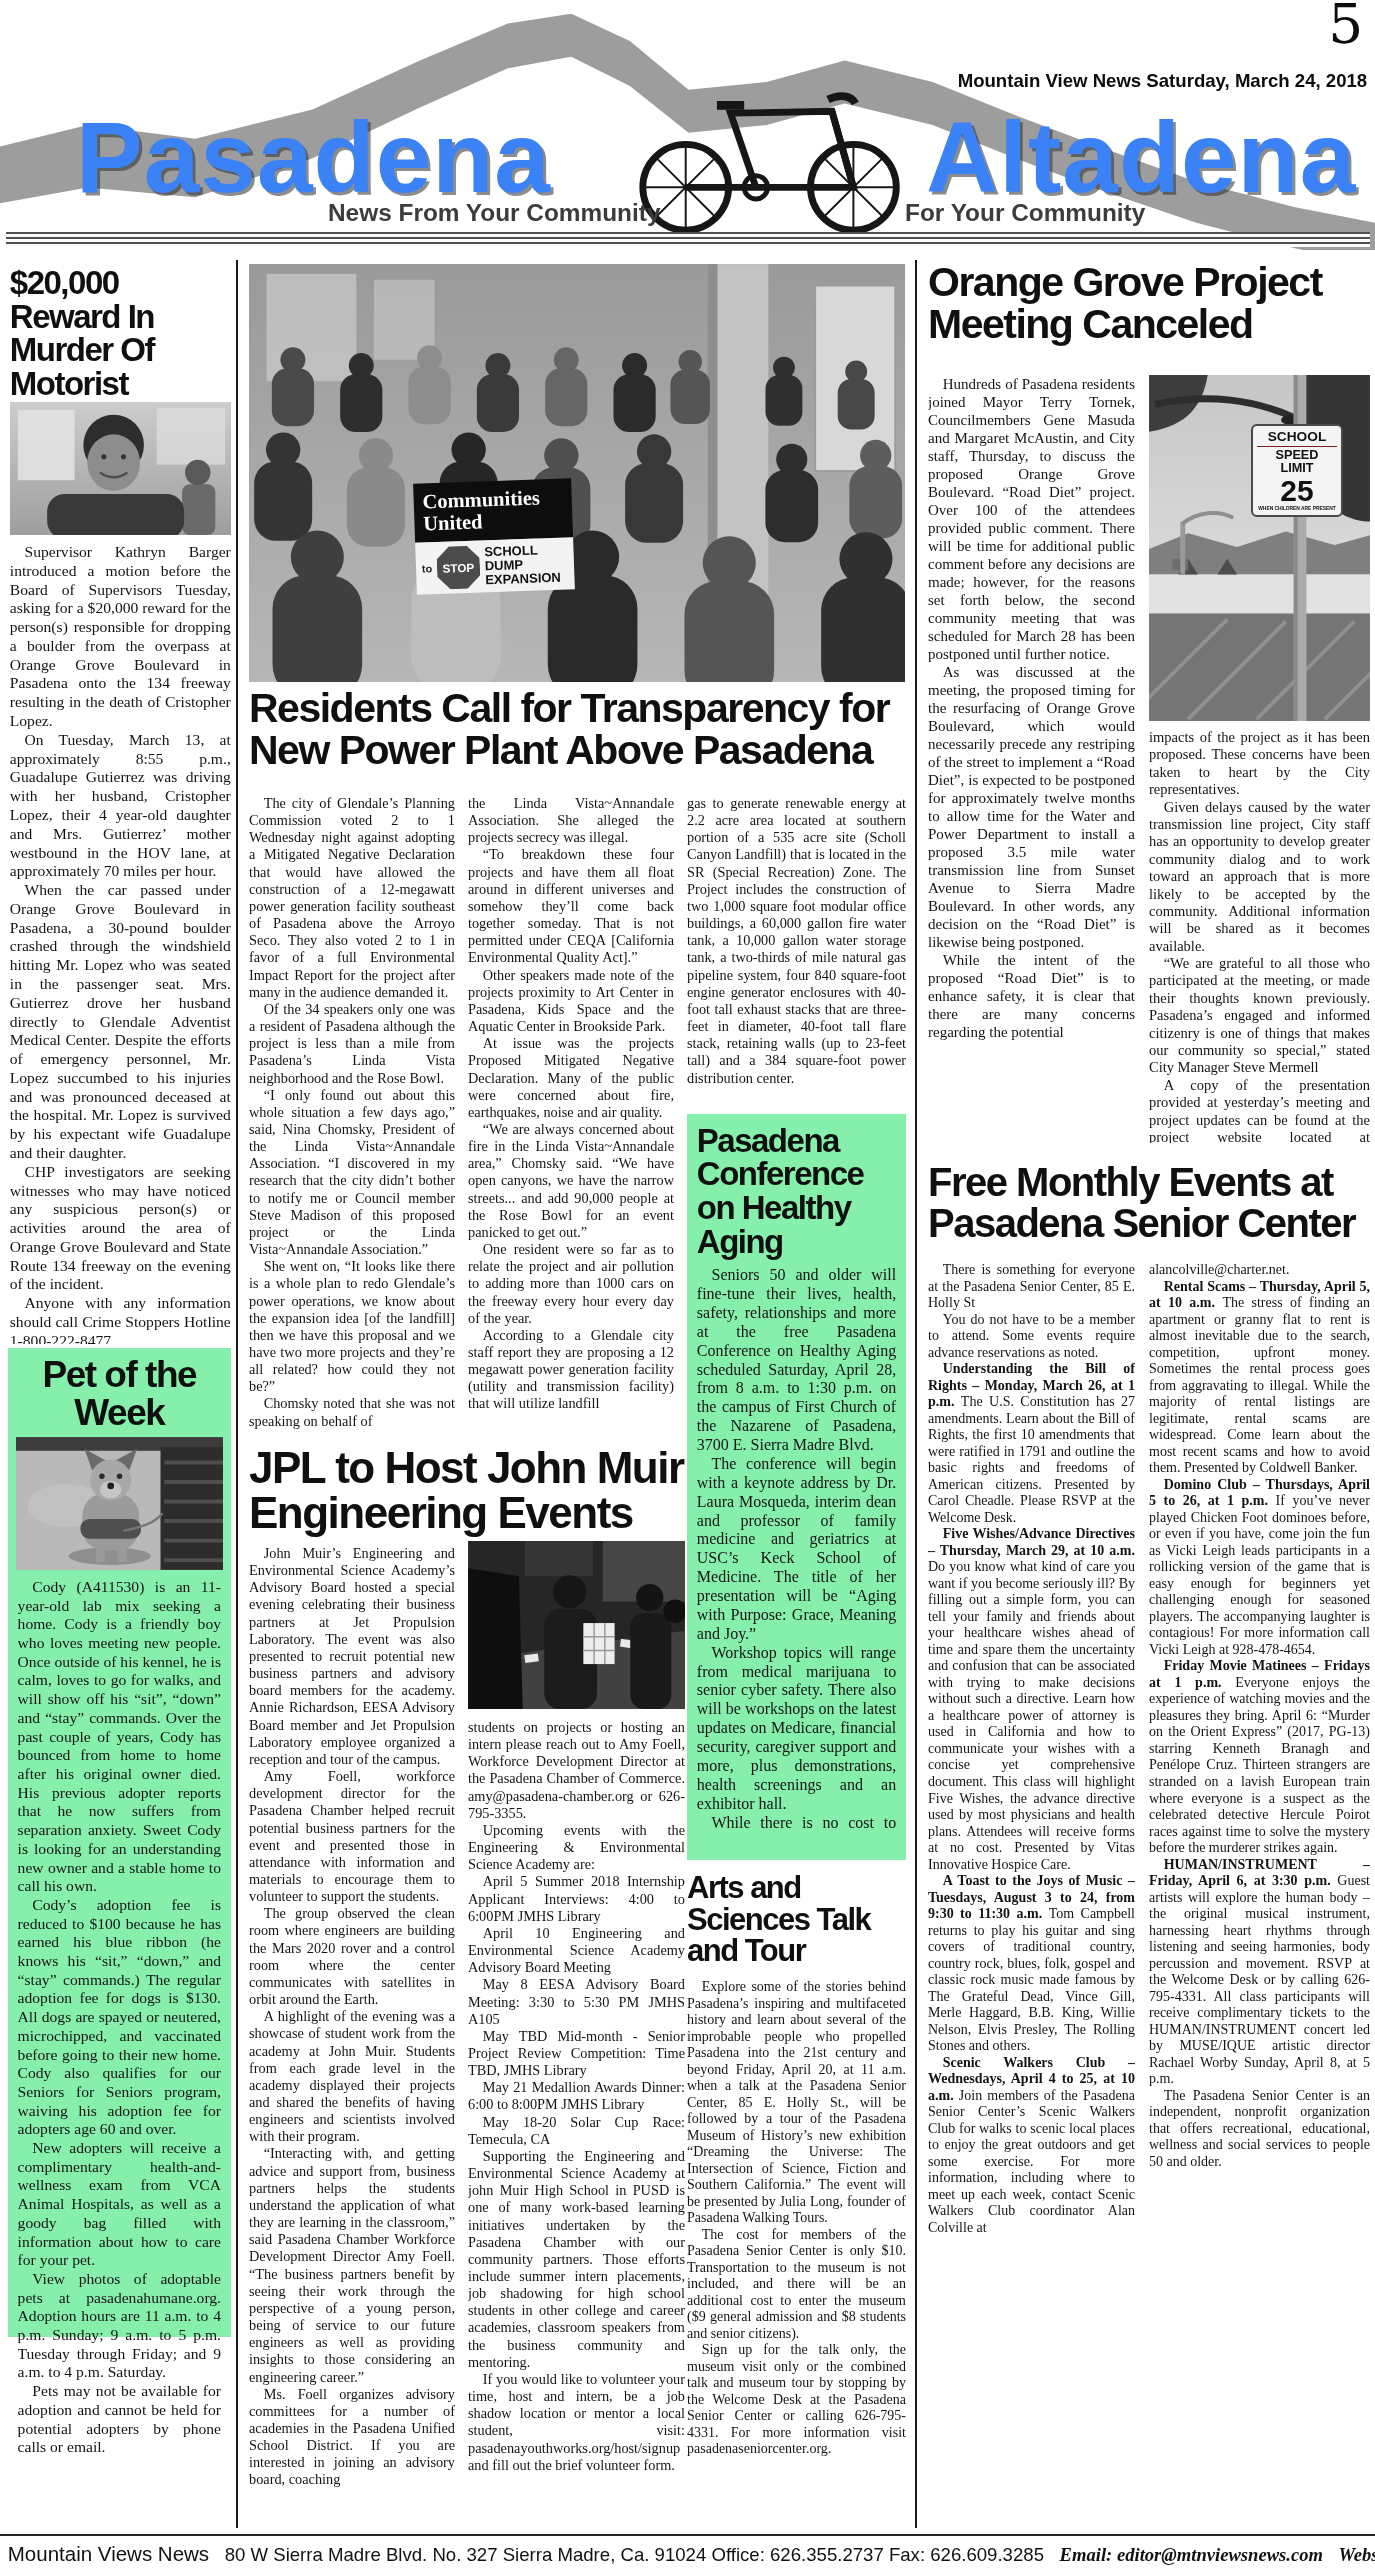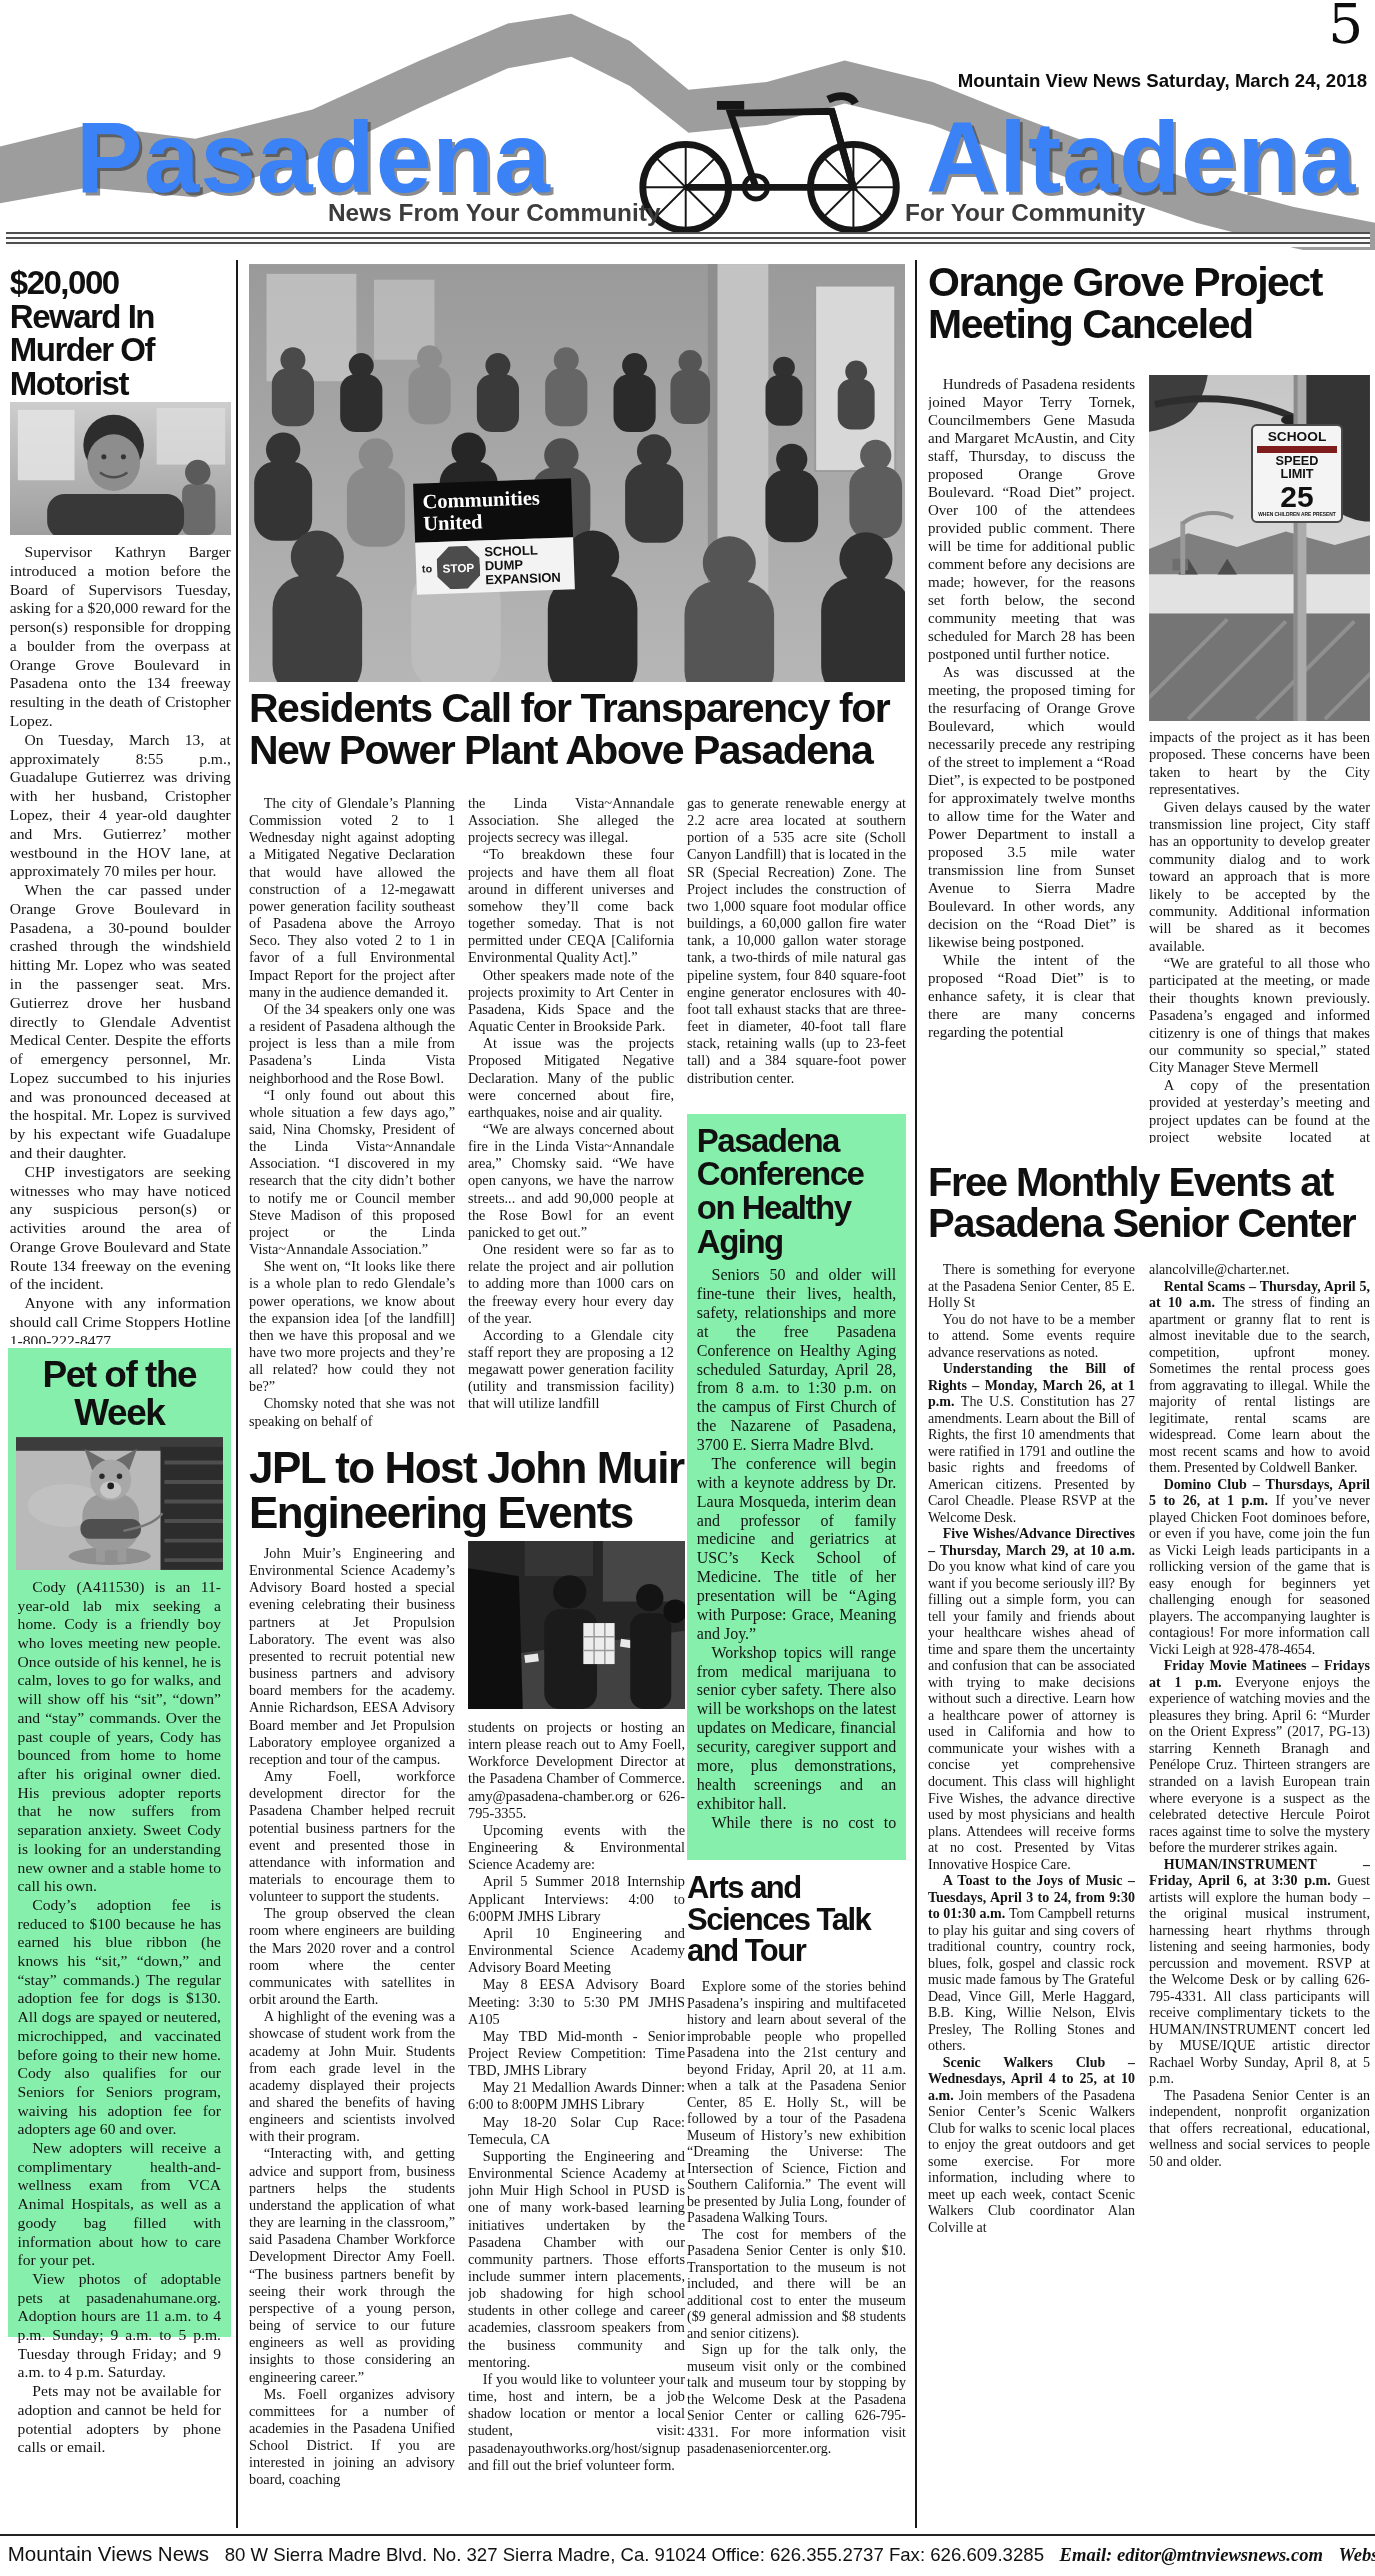--- a/index.html
+++ b/index.html
@@ -31,21 +31,21 @@
   .sign-to{font-family:"Liberation Sans",sans-serif;font-weight:bold;font-size:10.7px;color:#222;}
   .octagon{width:43px;height:43px;background:#4c4c4c;color:#fff;display:flex;align-items:center;
         justify-content:center;font-family:"Liberation Sans",sans-serif;font-weight:bold;font-size:11.7px;
         clip-path:polygon(30% 0,70% 0,100% 30%,100% 70%,70% 100%,30% 100%,0 70%,0 30%);flex:0 0 auto;}
   .sign-rest{font-family:"Liberation Sans",sans-serif;font-weight:bold;font-size:13px;
         line-height:1.08;color:#111;}
   
   .school-sign{position:absolute;left:102px;top:49px;width:88px;background:#f4f4f4;
         border:2px solid #4a4a4a;border-radius:5.9px;text-align:center;color:#111;
         font-family:"Liberation Sans",sans-serif;padding:2.9px 0 3.9px;}
-  .ss-school{font-size:13.7px;font-weight:bold;border-bottom:7px solid #7f1d1d;padding-bottom:2px;margin:0 3.9px 2px;}
+  .ss-school{font-size:13.7px;font-weight:bold;border-bottom:1px solid #7f1d1d;padding-bottom:2px;margin:0 3.9px 2px;}
   .ss-word{font-size:12.7px;font-weight:bold;line-height:1.05;}
   .ss-num{font-size:30px;font-weight:bold;line-height:1;}
   .ss-small{font-size:4.9px;font-weight:bold;line-height:1.2;}
   .footer-bar{font-family:"Liberation Sans",sans-serif;font-size:18.6px;color:#111;
         white-space:nowrap;display:flex;gap:15.6px;align-items:baseline;}
   .footer-bar .fname{font-size:20.5px;}
   .footer-bar .fmail{font-family:"Liberation Serif",serif;font-weight:bold;font-style:italic;}
   .stripes{background:repeating-linear-gradient(180deg,#4f4f4f 0 2px,#fbfbfb 2px 4.9px);}
 </style>
 </head>
@@ -359,21 +359,21 @@
       <p>A copy of the presentation provided at yesterday’s meeting and project updates can be found at the project website located at http://saferstreets.cityofpasadena.net</p>
     </div>
 
   <div class="abs hl" style="left:928px;top:1162px;width:442px;font-size:40px;">Free Monthly Events at Pasadena Senior Center</div>
 
   <div class="body abs" style="left:928px;top:1262px;width:207px;height:1266px;font-size:14px;line-height:1.18;">
       <p>There is something for everyone at the Pasadena Senior Center, 85 E. Holly St</p>
       <p>You do not have to be a member to attend. Some events require advance reservations as noted.</p>
       <p><b>Understanding the Bill of Rights – Monday, March 26, at 1 p.m. </b>The U.S. Constitution has 27 amendments. Learn about the Bill of Rights, the first 10 amendments that were ratified in 1791 and outline the basic rights and freedoms of American citizens. Presented by Carol Cheadle. Please RSVP at the Welcome Desk.</p>
       <p><b>Five Wishes/Advance Directives – Thursday, March 29, at 10 a.m. </b>Do you know what kind of care you want if you become seriously ill? By filling out a simple form, you can tell your family and friends about your healthcare wishes ahead of time and spare them the uncertainty and confusion that can be associated with trying to make decisions without such a directive. Learn how a healthcare power of attorney is used in California and how to communicate your wishes with a concise yet comprehensive document. This class will highlight Five Wishes, the advance directive used by most physicians and health plans. Attendees will receive forms at no cost. Presented by Vitas Innovative Hospice Care.</p>
-      <p><b>A Toast to the Joys of Music – Tuesdays, April 3 to 24, from 9:30 to 01:30 a.m. </b>Tom Campbell returns to play his guitar and sing covers of traditional country, country rock, blues, folk, gospel and classic rock music made famous by The Grateful Dead, Vince Gill, Merle Haggard, B.B. King, Willie Nelson, Elvis Presley, The Rolling Stones and others.</p>
+      <p><b>A Toast to the Joys of Music – Tuesdays, August 3 to 24, from 9:30 to 11:30 a.m. </b>Tom Campbell returns to play his guitar and sing covers of traditional country, country rock, blues, folk, gospel and classic rock music made famous by The Grateful Dead, Vince Gill, Merle Haggard, B.B. King, Willie Nelson, Elvis Presley, The Rolling Stones and others.</p>
       <p><b>Scenic Walkers Club – Wednesdays, April 4 to 25, at 10 a.m. </b>Join members of the Pasadena Senior Center’s Scenic Walkers Club for walks to scenic local places to enjoy the great outdoors and get some exercise. For more information, including where to meet up each week, contact Scenic Walkers Club coordinator Alan Colville at</p>
     </div>
   <div class="body cont abs" style="left:1149px;top:1262px;width:221px;height:1266px;font-size:14px;line-height:1.18;">
       <p>alancolville@charter.net.</p>
       <p><b>Rental Scams – Thursday, April 5, at 10 a.m. </b>The stress of finding an apartment or granny flat to rent is almost inevitable due to the search, competition, upfront money. Sometimes the rental process goes from aggravating to illegal. While the majority of rental listings are legitimate, rental scams are widespread. Come learn about the most recent scams and how to avoid them. Presented by Coldwell Banker.</p>
       <p><b>Domino Club – Thursdays, April 5 to 26, at 1 p.m. </b>If you’ve never played Chicken Foot dominoes before, or even if you have, come join the fun as Vicki Leigh leads participants in a rollicking version of the game that is easy enough for beginners yet challenging enough for seasoned players. The accompanying laughter is contagious! For more information call Vicki Leigh at 928-478-4654.</p>
       <p><b>Friday Movie Matinees – Fridays at 1 p.m. </b>Everyone enjoys the experience of watching movies and the pleasures they bring. April 6: “Murder on the Orient Express” (2017, PG-13) starring Kenneth Branagh and Penélope Cruz. Thirteen strangers are stranded on a lavish European train where everyone is a suspect as the celebrated detective Hercule Poirot races against time to solve the mystery before the murderer strikes again.</p>
       <p><b>HUMAN/INSTRUMENT – Friday, April 6, at 3:30 p.m. </b>Guest artists will explore the human body – the original musical instrument, harnessing heart rhythms through listening and seeing harmonies, body percussion and movement. RSVP at the Welcome Desk or by calling 626-795-4331. All class participants will receive complimentary tickets to the HUMAN/INSTRUMENT concert led by MUSE/IQUE artistic director Rachael Worby Sunday, April 8, at 5 p.m.</p>
       <p>The Pasadena Senior Center is an independent, nonprofit organization that offers recreational, educational, wellness and social services to people 50 and older.</p>
     </div>

